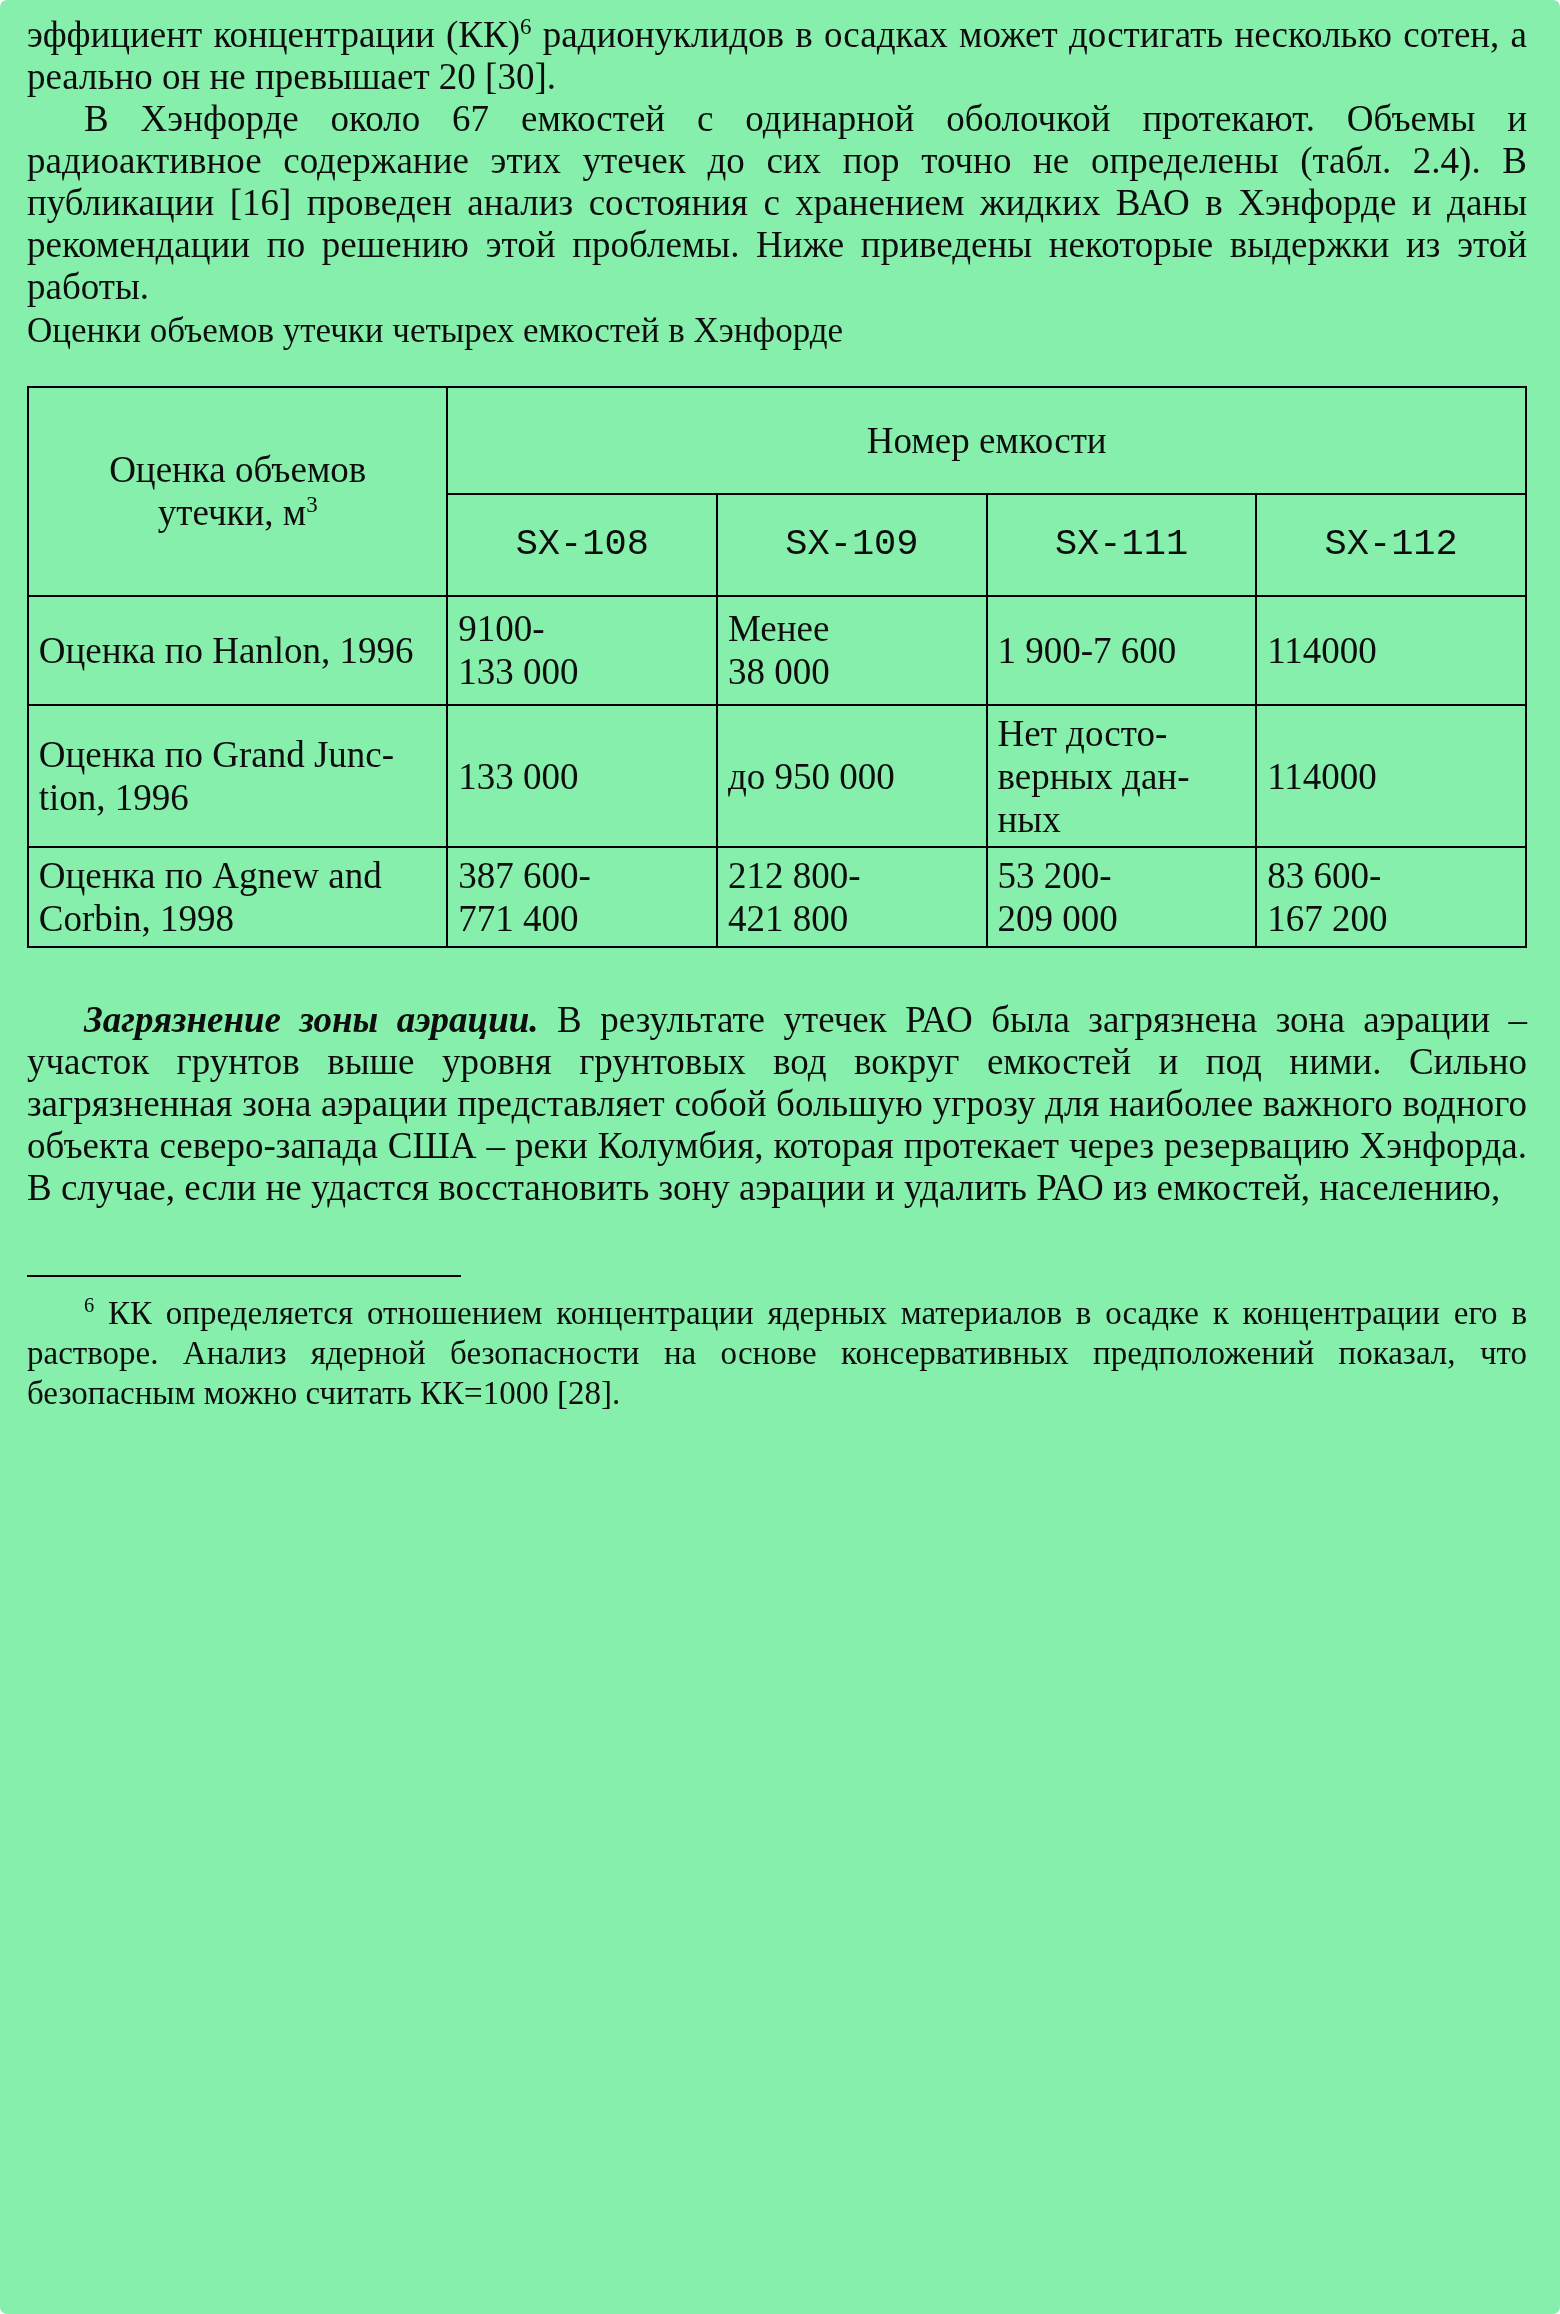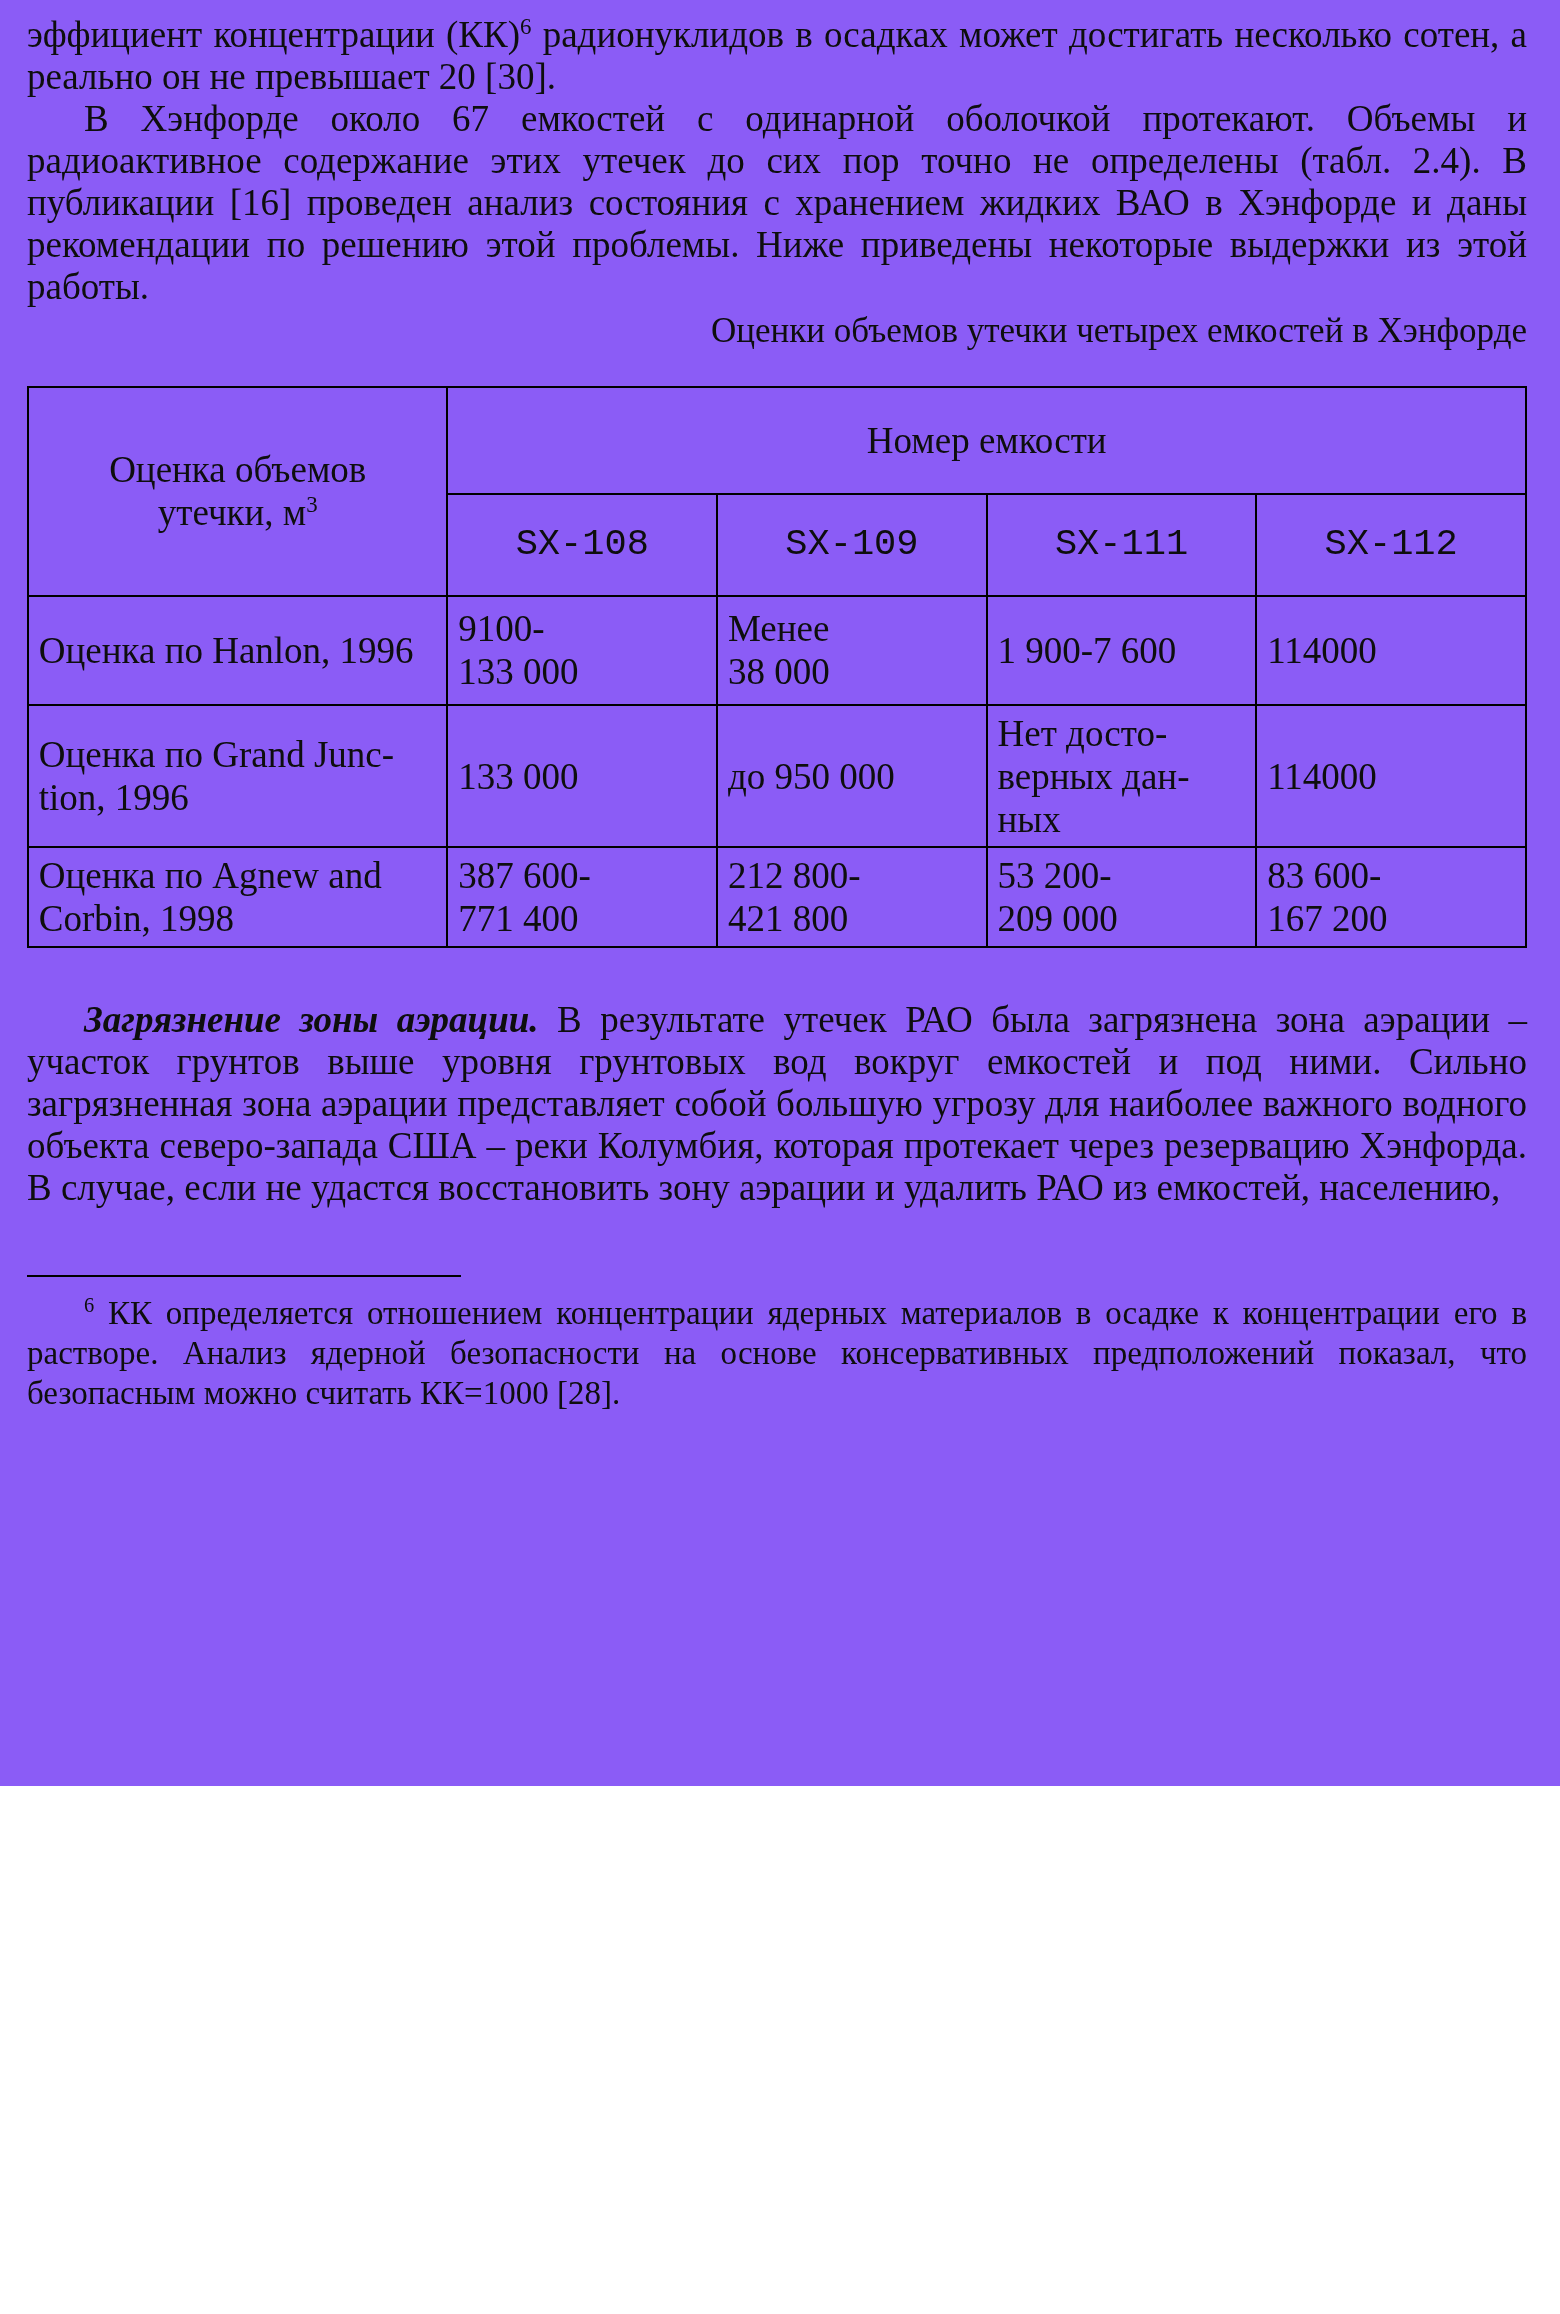--- a/index.html
+++ b/index.html
@@ -1,25 +1,26 @@
 <!DOCTYPE html>
 <html lang="ru"><head>
 <meta charset="utf-8">
 <style>
   * { margin: 0; padding: 0; box-sizing: border-box; }
   html, body { background: #ffffff; }
   .page {
     position: relative;
     width: 1560px;
-    height: 1786px;
-    background: #8b5cf6;
+    height: 2314px;
+    background: #86efac;
     color: #0e0e0e;
     font-family: "Liberation Serif", serif;
     padding: 13.7px 33px 0 27px;
     overflow: hidden;
+    border-radius: 7px;
   }
   .para {
     font-size: 37px;
     line-height: 42px;
     text-align: justify;
   }
   .indent { text-indent: 57px; }
   .lead { font-weight: bold; font-style: italic; }
   sup {
     font-size: 0.62em;
@@ -29,21 +30,21 @@
   .table-caption {
     margin-top: 7.8px;
     font-size: 37px;
     line-height: 43px;
     text-align: right;
   }
   .table-title {
     margin-top: 2px;
     font-size: 35px;
     line-height: 41px;
-    text-align: right;
+    text-align: left;
   }
   table.leak {
     width: 100%;
     border-collapse: collapse;
     margin-top: 35px;
     font-size: 37px;
     line-height: 43px;
     table-layout: fixed;
   }
   table.leak td {

